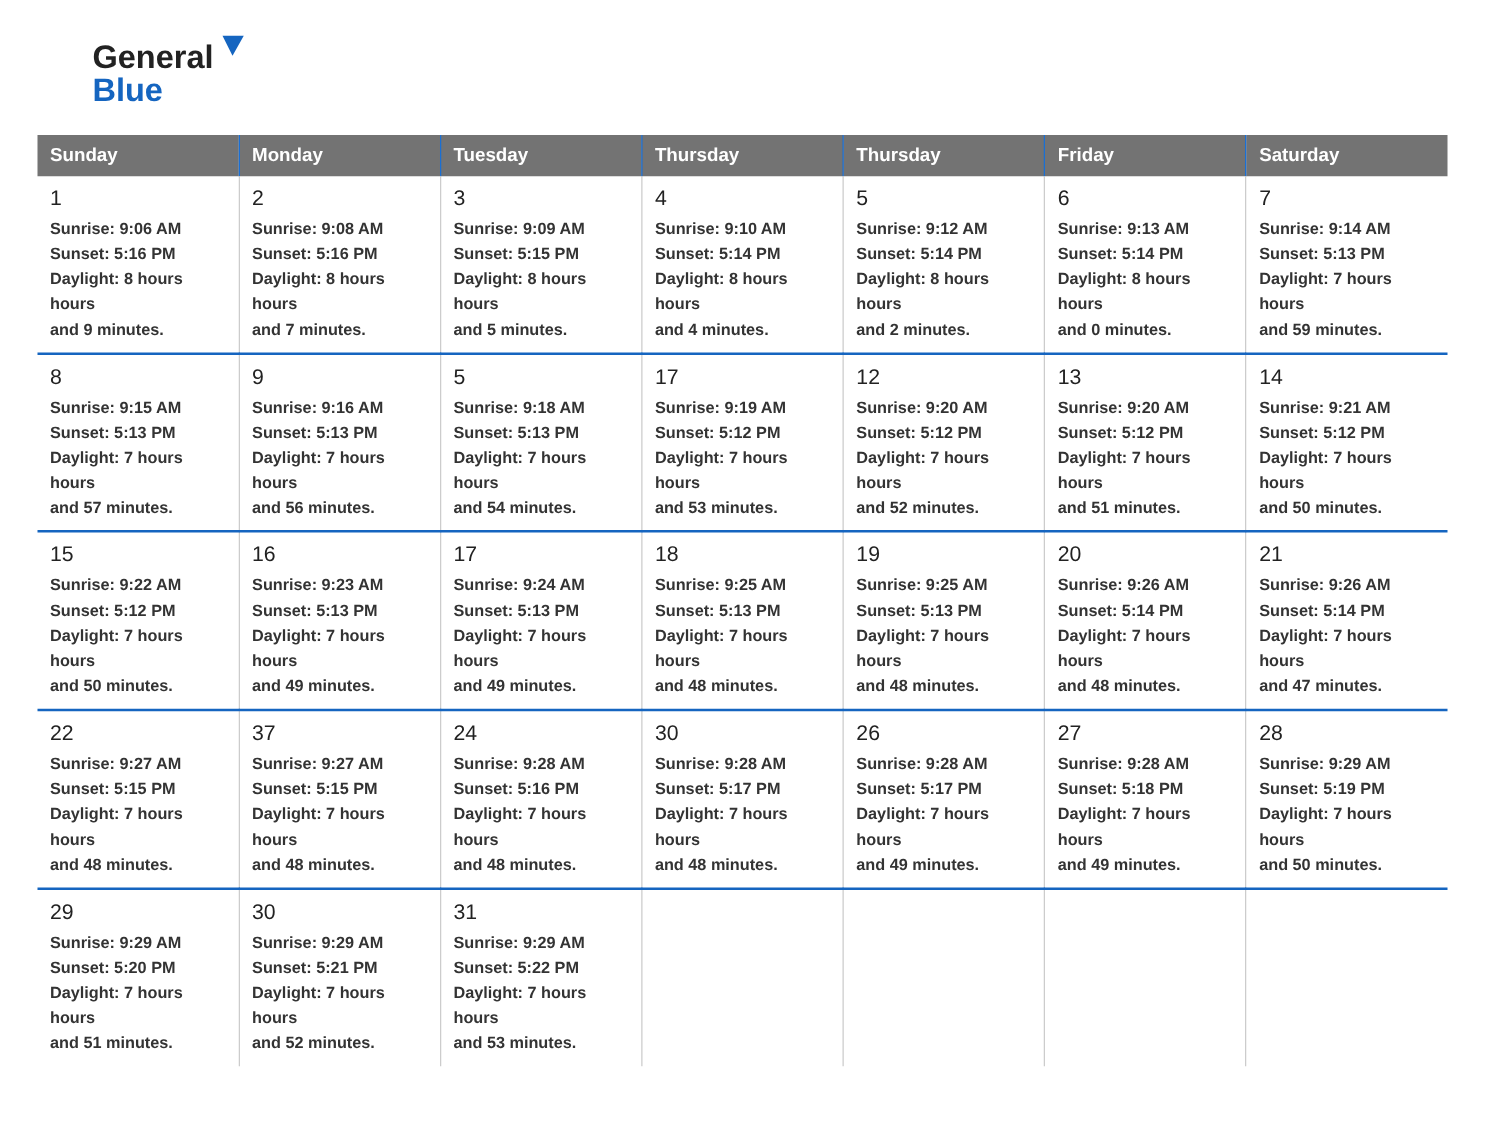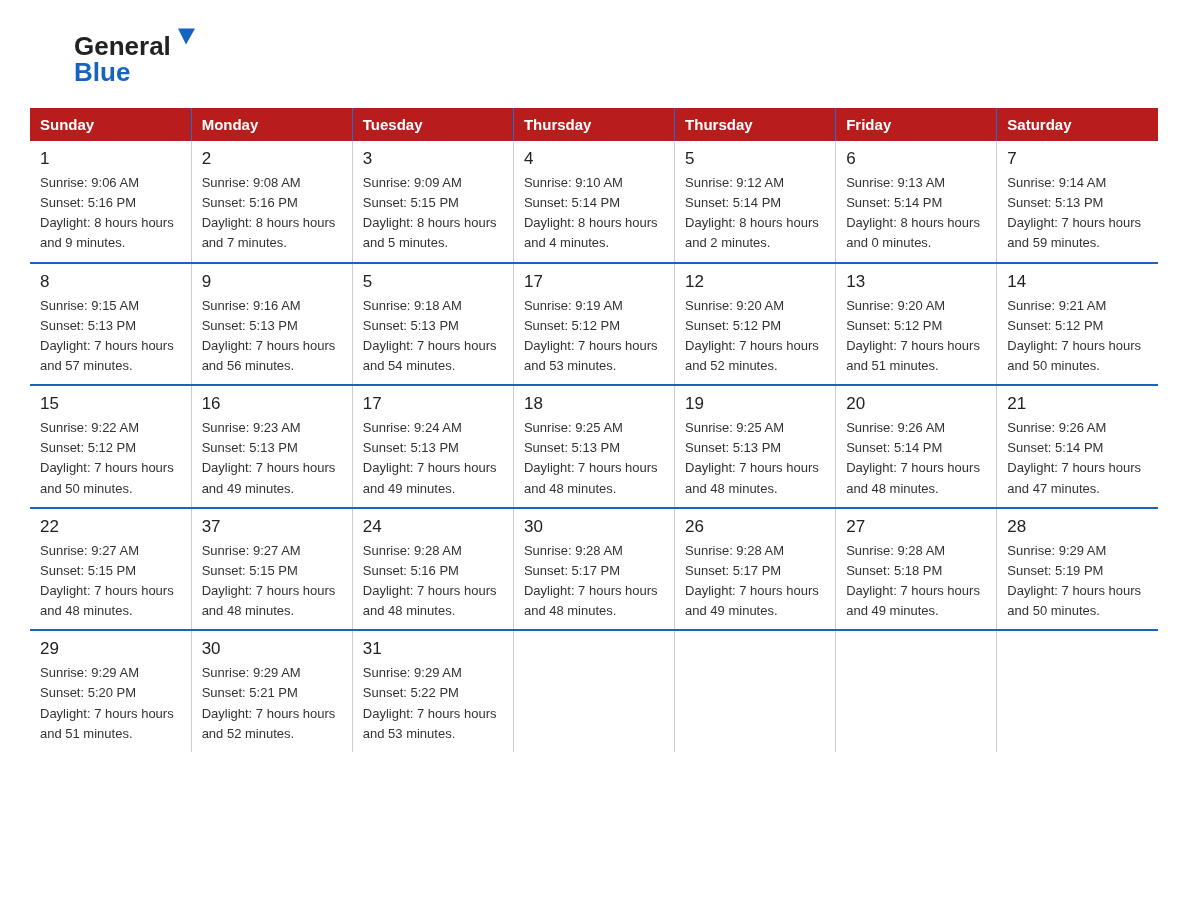--- a/index.html
+++ b/index.html
@@ -36,21 +36,21 @@
       font-weight: 400;
       color: #555;
       margin-top: 4px;
     }
     table {
       width: 100%;
       border-collapse: collapse;
       table-layout: fixed;
     }
     thead tr {
-      background: #b91c1c;
+      background: #737373;
       padding-left: 32px;
     }
     thead th {
       color: #fff;
       font-size: 15px;
       font-weight: 600;
       padding: 8px 10px;
       text-align: left;
       border-right: 1px solid #1a6fd4;
     }
@@ -75,20 +75,21 @@
       font-size: 17px;
       font-weight: 500;
       color: #222;
       margin-bottom: 4px;
       display: block;
     }
     .day-info {
       font-size: 13px;
       color: #333;
       line-height: 1.55;
+      font-weight: bold;
     }
     .empty-cell { background: #fff; }
     
     .logo-svg {
       width: 130px;
       height: 70px;
     }
   </style>
 </head>
 <body>

